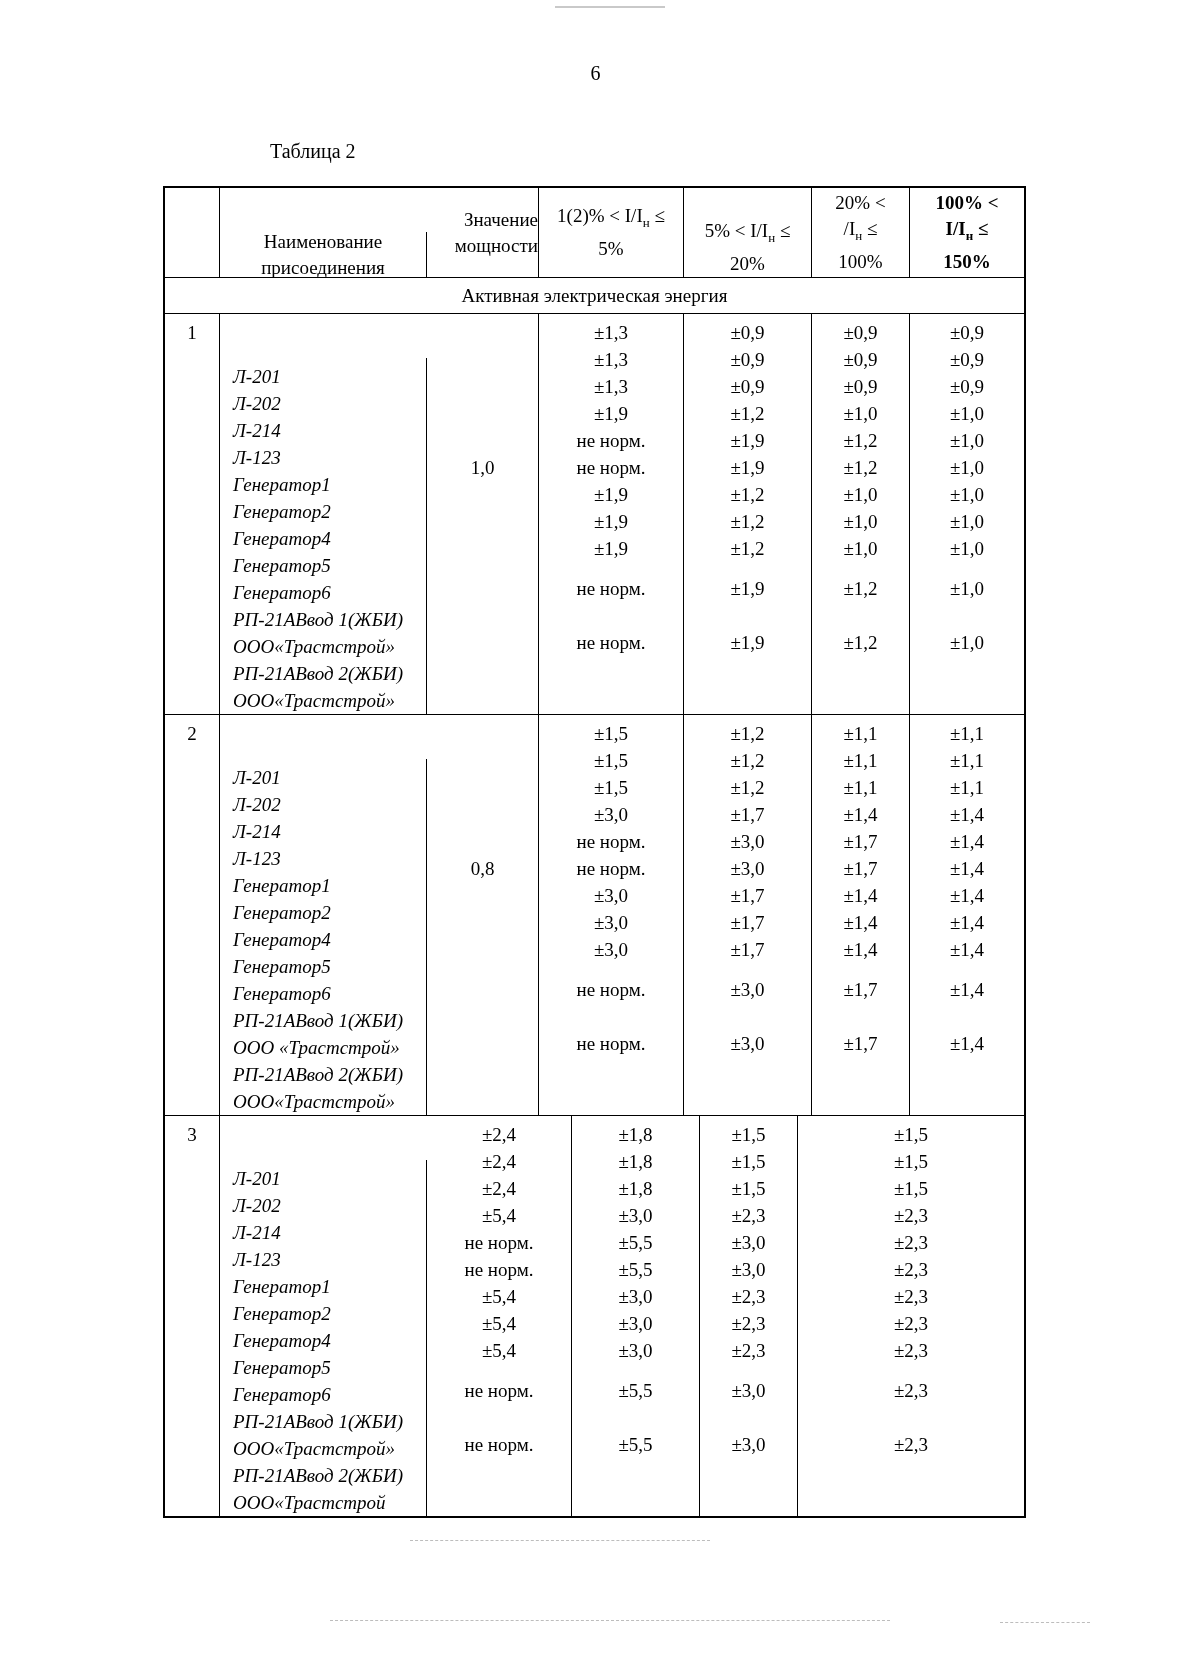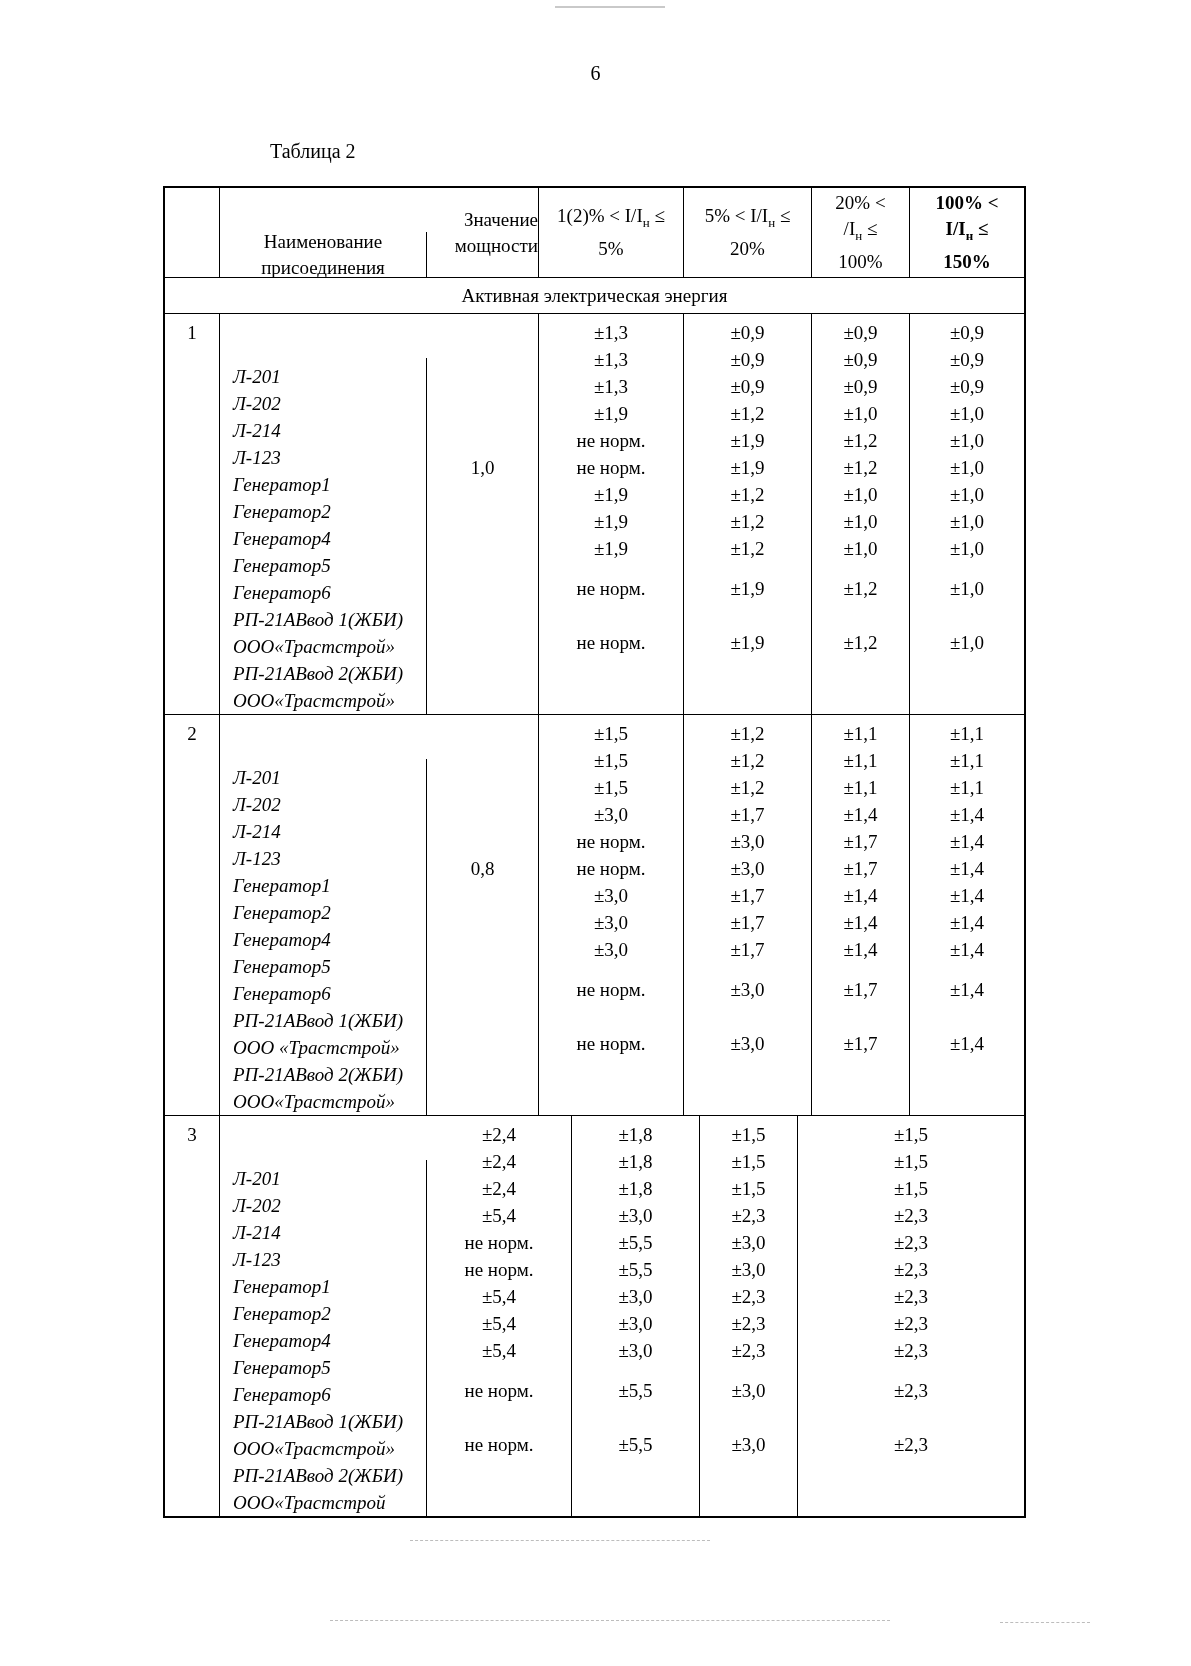--- a/index.html
+++ b/index.html
@@ -32,21 +32,21 @@
     box-sizing:border-box;
     font-size:19px;
   }
   .hrow{display:flex; border-bottom:1px solid #000; height:89px;}
   .hcell{
     display:flex; flex-direction:column; justify-content:center; align-items:center;
     text-align:center; box-sizing:border-box; border-right:1px solid #000;
     line-height:26px;
   }
   .hcell:last-child{border-right:none;font-weight:bold;}
-  .c0{width:55px;} .c1{width:207px;margin-top:44px;} .c2{width:112px;align-items:flex-end;} .c3{width:145px;} .c4{width:128px;} .c5{width:98px;text-align:right;} .c6{flex:1;}
+  .c0{width:55px;} .c1{width:207px;margin-top:44px;} .c2{width:112px;align-items:flex-end;} .c3{width:145px;} .c4{width:128px;justify-content:flex-end;} .c5{width:98px;text-align:right;} .c6{flex:1;}
   sub{font-size:13px;}
   .section-row{
     border-bottom:1px solid #000;
     height:35px; line-height:35px;
     text-align:center;
   }
   .group{display:flex; border-bottom:1px solid #000;}
   .group:last-child{border-bottom:none;}
   .g1{min-height:364px;} .g2{min-height:368px;} .g3{min-height:394px;}
   .col{box-sizing:border-box; border-right:1px solid #000; padding-top:5px;}

